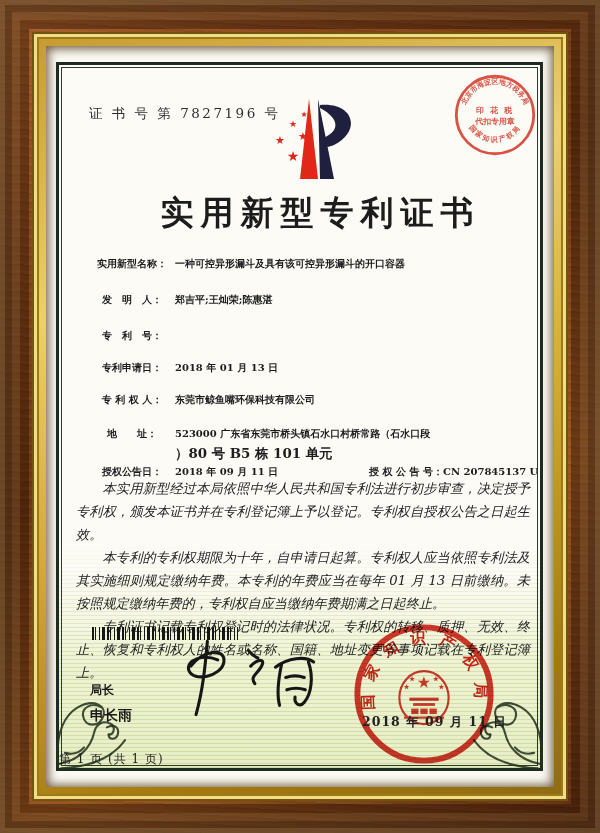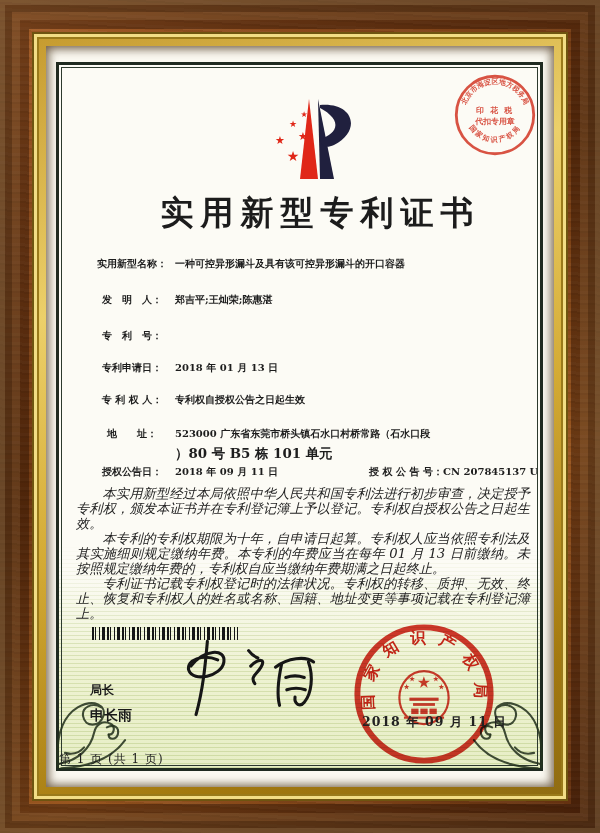--- a/index.html
+++ b/index.html
@@ -41,21 +41,21 @@
 
   .title{position:absolute;left:0;right:0;top:126px;text-align:center;
     font-size:33px;font-weight:700;letter-spacing:7px;color:#1c1c1c;padding-left:42px;}
 
   .frow{position:absolute;left:30px;right:18px;display:flex;font-size:10px;color:#1d1d1d;font-weight:600;text-align:center;}
   .flabel{min-width:86px;white-space:nowrap;}
   .fvalue{font-weight:600;}
   .addr2{position:absolute;left:116px;font-size:13.4px;font-weight:600;color:#1d1d1d;}
   .grant-no{position:absolute;left:280px;top:0;white-space:nowrap;}
 
-  .paras{position:absolute;left:17px;top:421px;width:454px;font-size:13.2px;line-height:15px;
+  .paras{position:absolute;left:17px;top:412px;width:454px;font-size:13.2px;line-height:23px;
     color:#222;text-align:justify;font-style:italic;}
   .paras p{margin:0;text-indent:2em;}
 
   .barcode{position:absolute;left:33px;top:562px;width:146px;height:13px;
     background:repeating-linear-gradient(90deg,#151515 0 2px,transparent 2px 3px,#151515 3px 4px,
       transparent 4px 7px,#151515 7px 8px,transparent 8px 10px,#151515 10px 13px,transparent 13px 15px);}
 
   .sig-title{position:absolute;left:31px;top:617px;font-size:12px;font-weight:700;
     font-family:"DejaVu Sans","Liberation Sans",sans-serif;color:#1a1a1a;}
   .sig-name{position:absolute;left:31px;top:642px;font-size:14px;font-weight:700;
@@ -93,20 +93,21 @@
       <path d="M58,62 C66,58 72,62 70,70 C68,76 60,76 60,70"></path>
     </svg>
     <svg class="ornament right" viewBox="0 0 90 110">
       <path d="M4,106 C2,78 6,52 26,40 C44,30 58,38 54,50 C50,62 34,62 32,50 C30,40 42,34 52,40"></path>
       <path d="M6,102 C26,98 40,86 44,68 C46,58 54,54 62,58 C68,61 66,70 60,70"></path>
       <path d="M8,107 C40,105 64,96 78,76"></path>
       <path d="M12,90 C20,92 28,90 33,84"></path>
       <path d="M58,62 C66,58 72,62 70,70 C68,76 60,76 60,70"></path>
     </svg>
 
+    <div class="cert-no">证 书 号 第 7827196 号</div>
 
     <svg class="logo" viewBox="0 0 100 84">
       <polygon points="52,2 61,82 43,82" fill="#e02718"></polygon>
       <polygon points="61,2 77,82 63,82" fill="#20203e"></polygon>
       <path d="M63,8 C97,5 105,34 77,48 C69,51.5 64,50 63,42 C77,38 84,28 73,18 C69,14 65,12 63,11 Z" fill="#20203e"></path>
       <text x="47" y="20" font-size="8" text-anchor="middle">★</text>
       <text x="36" y="30" font-size="9" text-anchor="middle">★</text>
       <text x="46" y="43" font-size="11" text-anchor="middle">★</text>
       <text x="23" y="47" font-size="11" text-anchor="middle">★</text>
       <text x="36" y="64" font-size="14" text-anchor="middle">★</text>
@@ -136,21 +137,21 @@
     </div>
     <div class="frow" style="top:264px">
       <span class="flabel">专　利　号：</span>
     </div>
     <div class="frow" style="top:296px">
       <span class="flabel">专利申请日：</span>
       <span class="fvalue">2018 年 01 月 13 日</span>
     </div>
     <div class="frow" style="top:328px">
       <span class="flabel">专 利 权 人：</span>
-      <span class="fvalue">专利权自授权公告之日起生效</span>
+      <span class="fvalue">东莞市鲸鱼嘴环保科技有限公司</span>
     </div>
     <div class="frow" style="top:362px">
       <span class="flabel">地　　址：</span>
       <span class="fvalue">523000 广东省东莞市桥头镇石水口村桥常路（石水口段</span>
     </div>
     <div class="addr2" style="top:380px">）80 号 B5 栋 101 单元</div>
     <div class="frow" style="top:400px">
       <span class="flabel">授权公告日：</span>
       <span class="fvalue">2018 年 09 月 11 日</span>
       <span class="grant-no">

